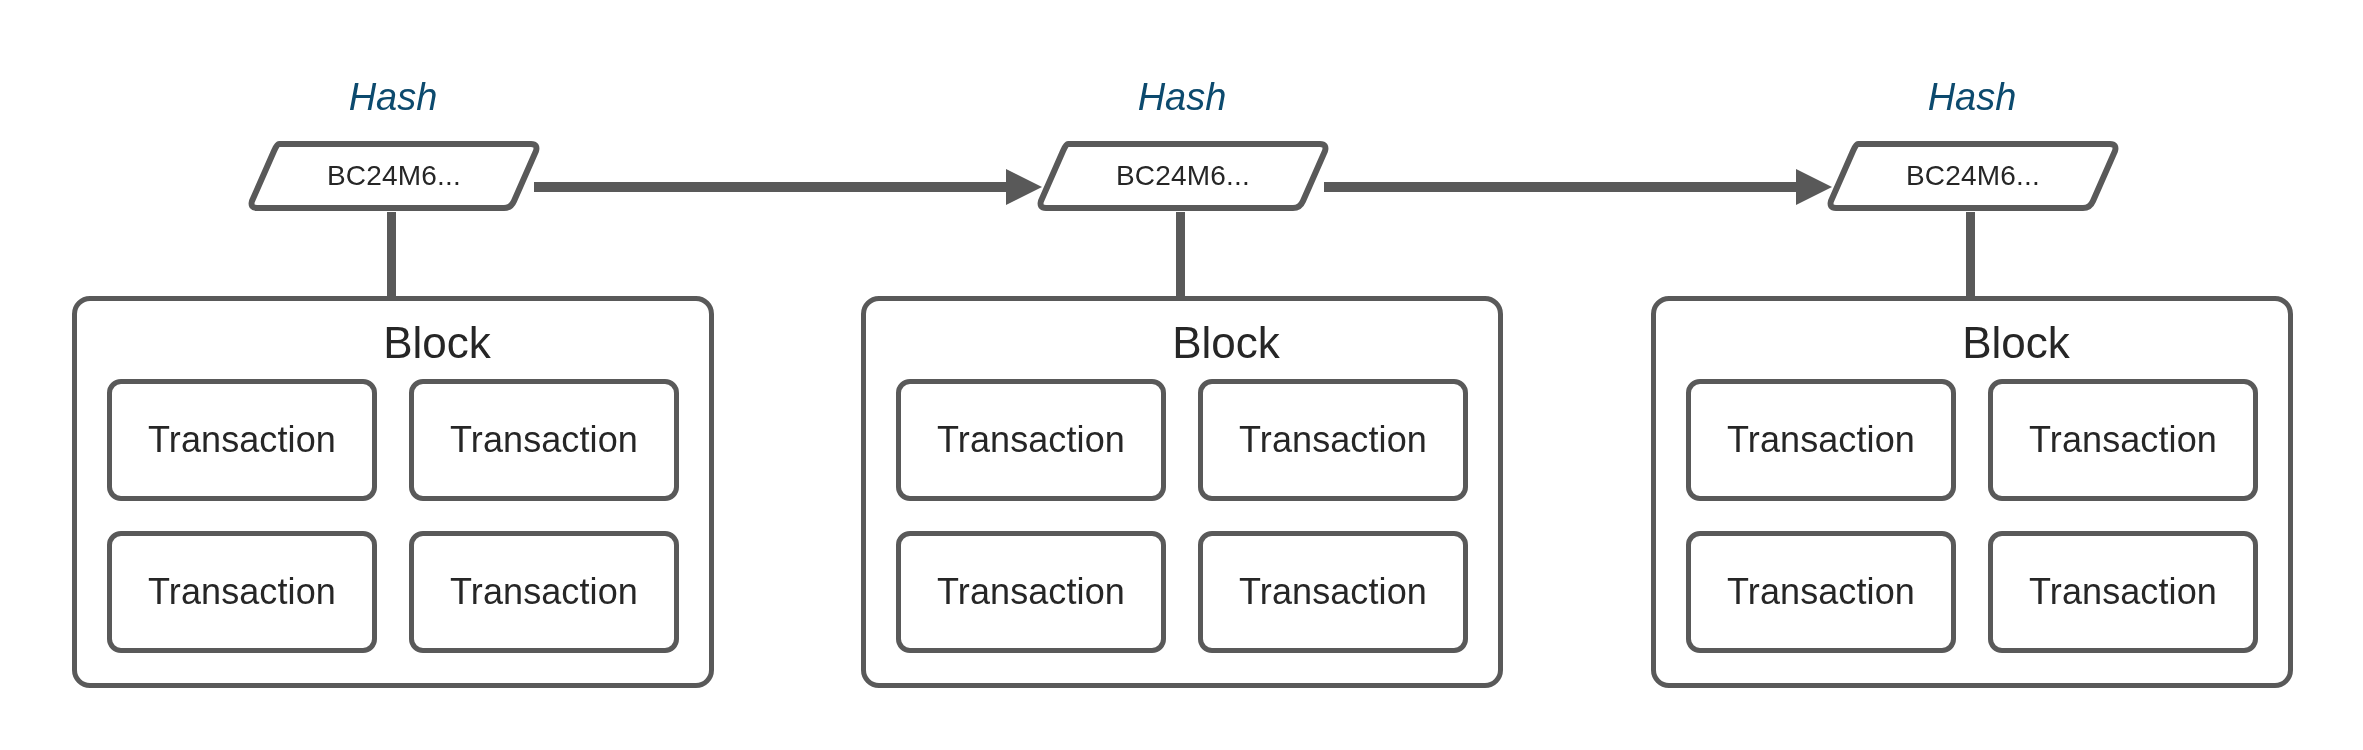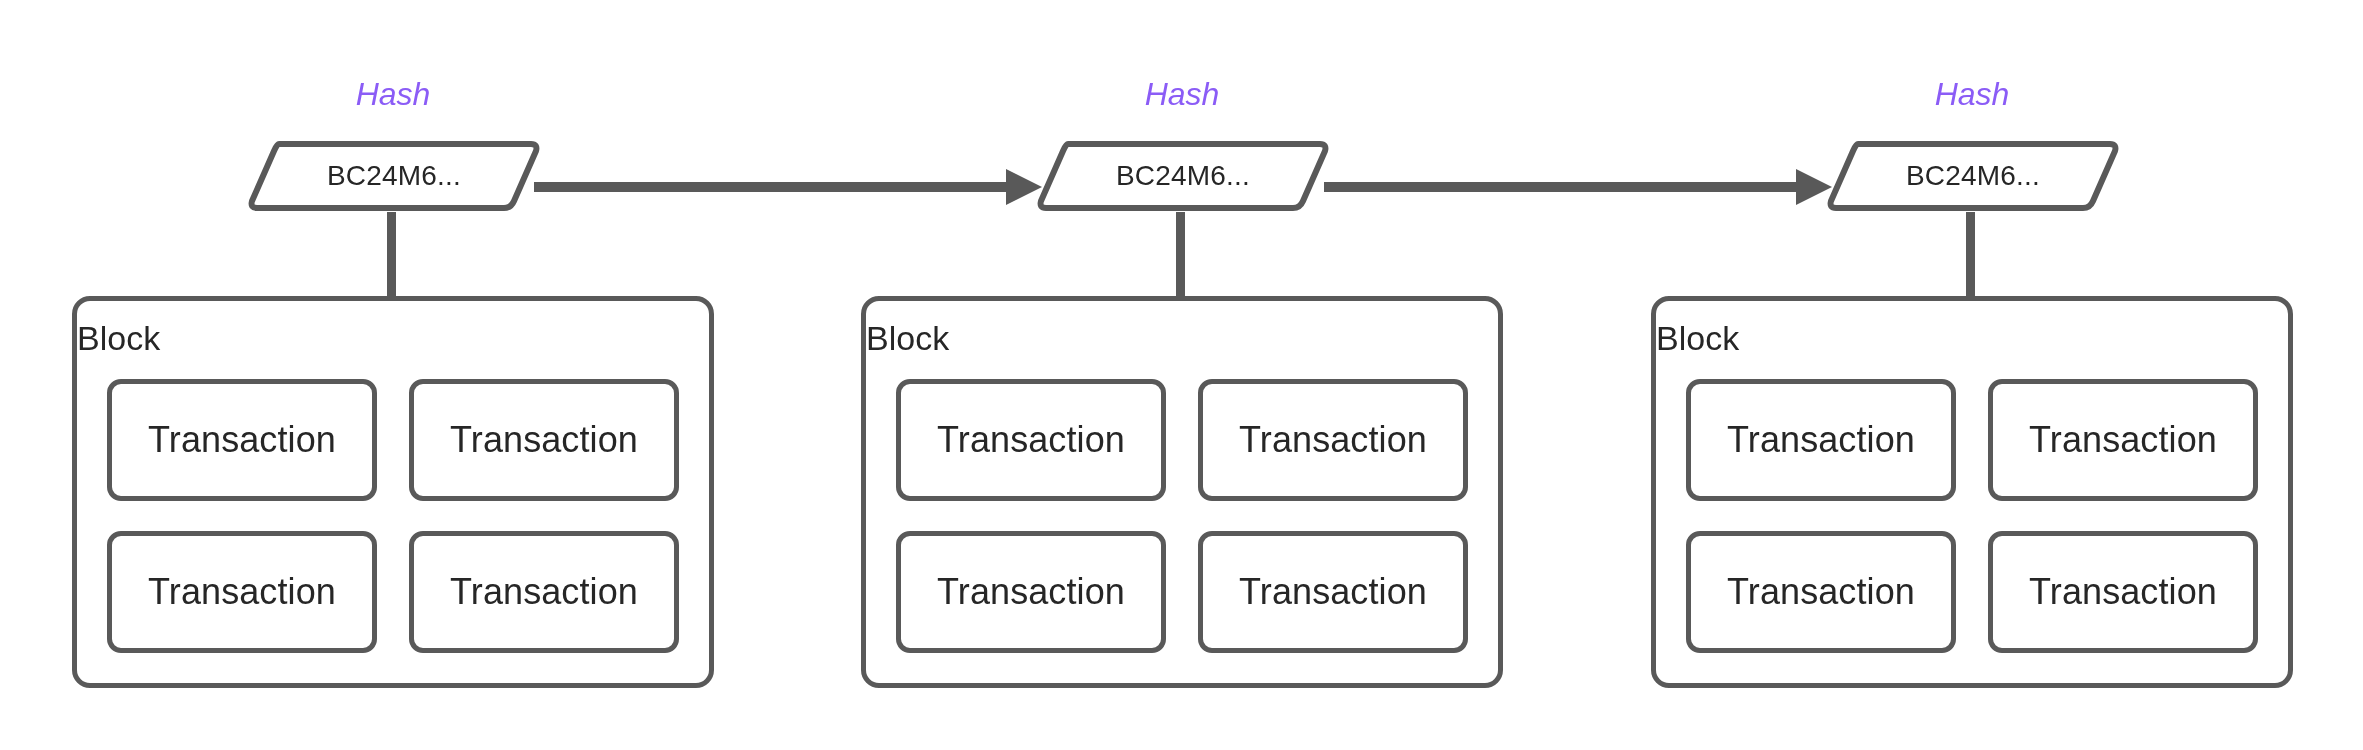--- a/index.html
+++ b/index.html
@@ -25,22 +25,22 @@
   }
 
   
   .hash-label {
     position: absolute;
     top: 78px;
     left: 0;
     width: 642px;
     text-align: center;
     font-style: italic;
-    font-size: 32px;
-    color: #8b5cf6;
+    font-size: 38px;
+    color: #0c4a6e;
     line-height: 1;
     white-space: nowrap;
   }
 
   
   .hash-shape {
     position: absolute;
     top: 138px;
     left: 176px;
     width: 292px;
@@ -87,22 +87,22 @@
     border: 5px solid #595959;
     border-radius: 18px;
     box-sizing: border-box;
     background: #ffffff;
   }
   .block-label {
     position: absolute;
     top: 20px;
     left: 0;
     width: 720px;
-    text-align: left;
-    font-size: 34px;
+    text-align: center;
+    font-size: 44px;
     color: #262626;
     line-height: 1;
     white-space: nowrap;
   }
 
   
   .tx-grid {
     position: absolute;
     top: 78px;
     left: 30px;

